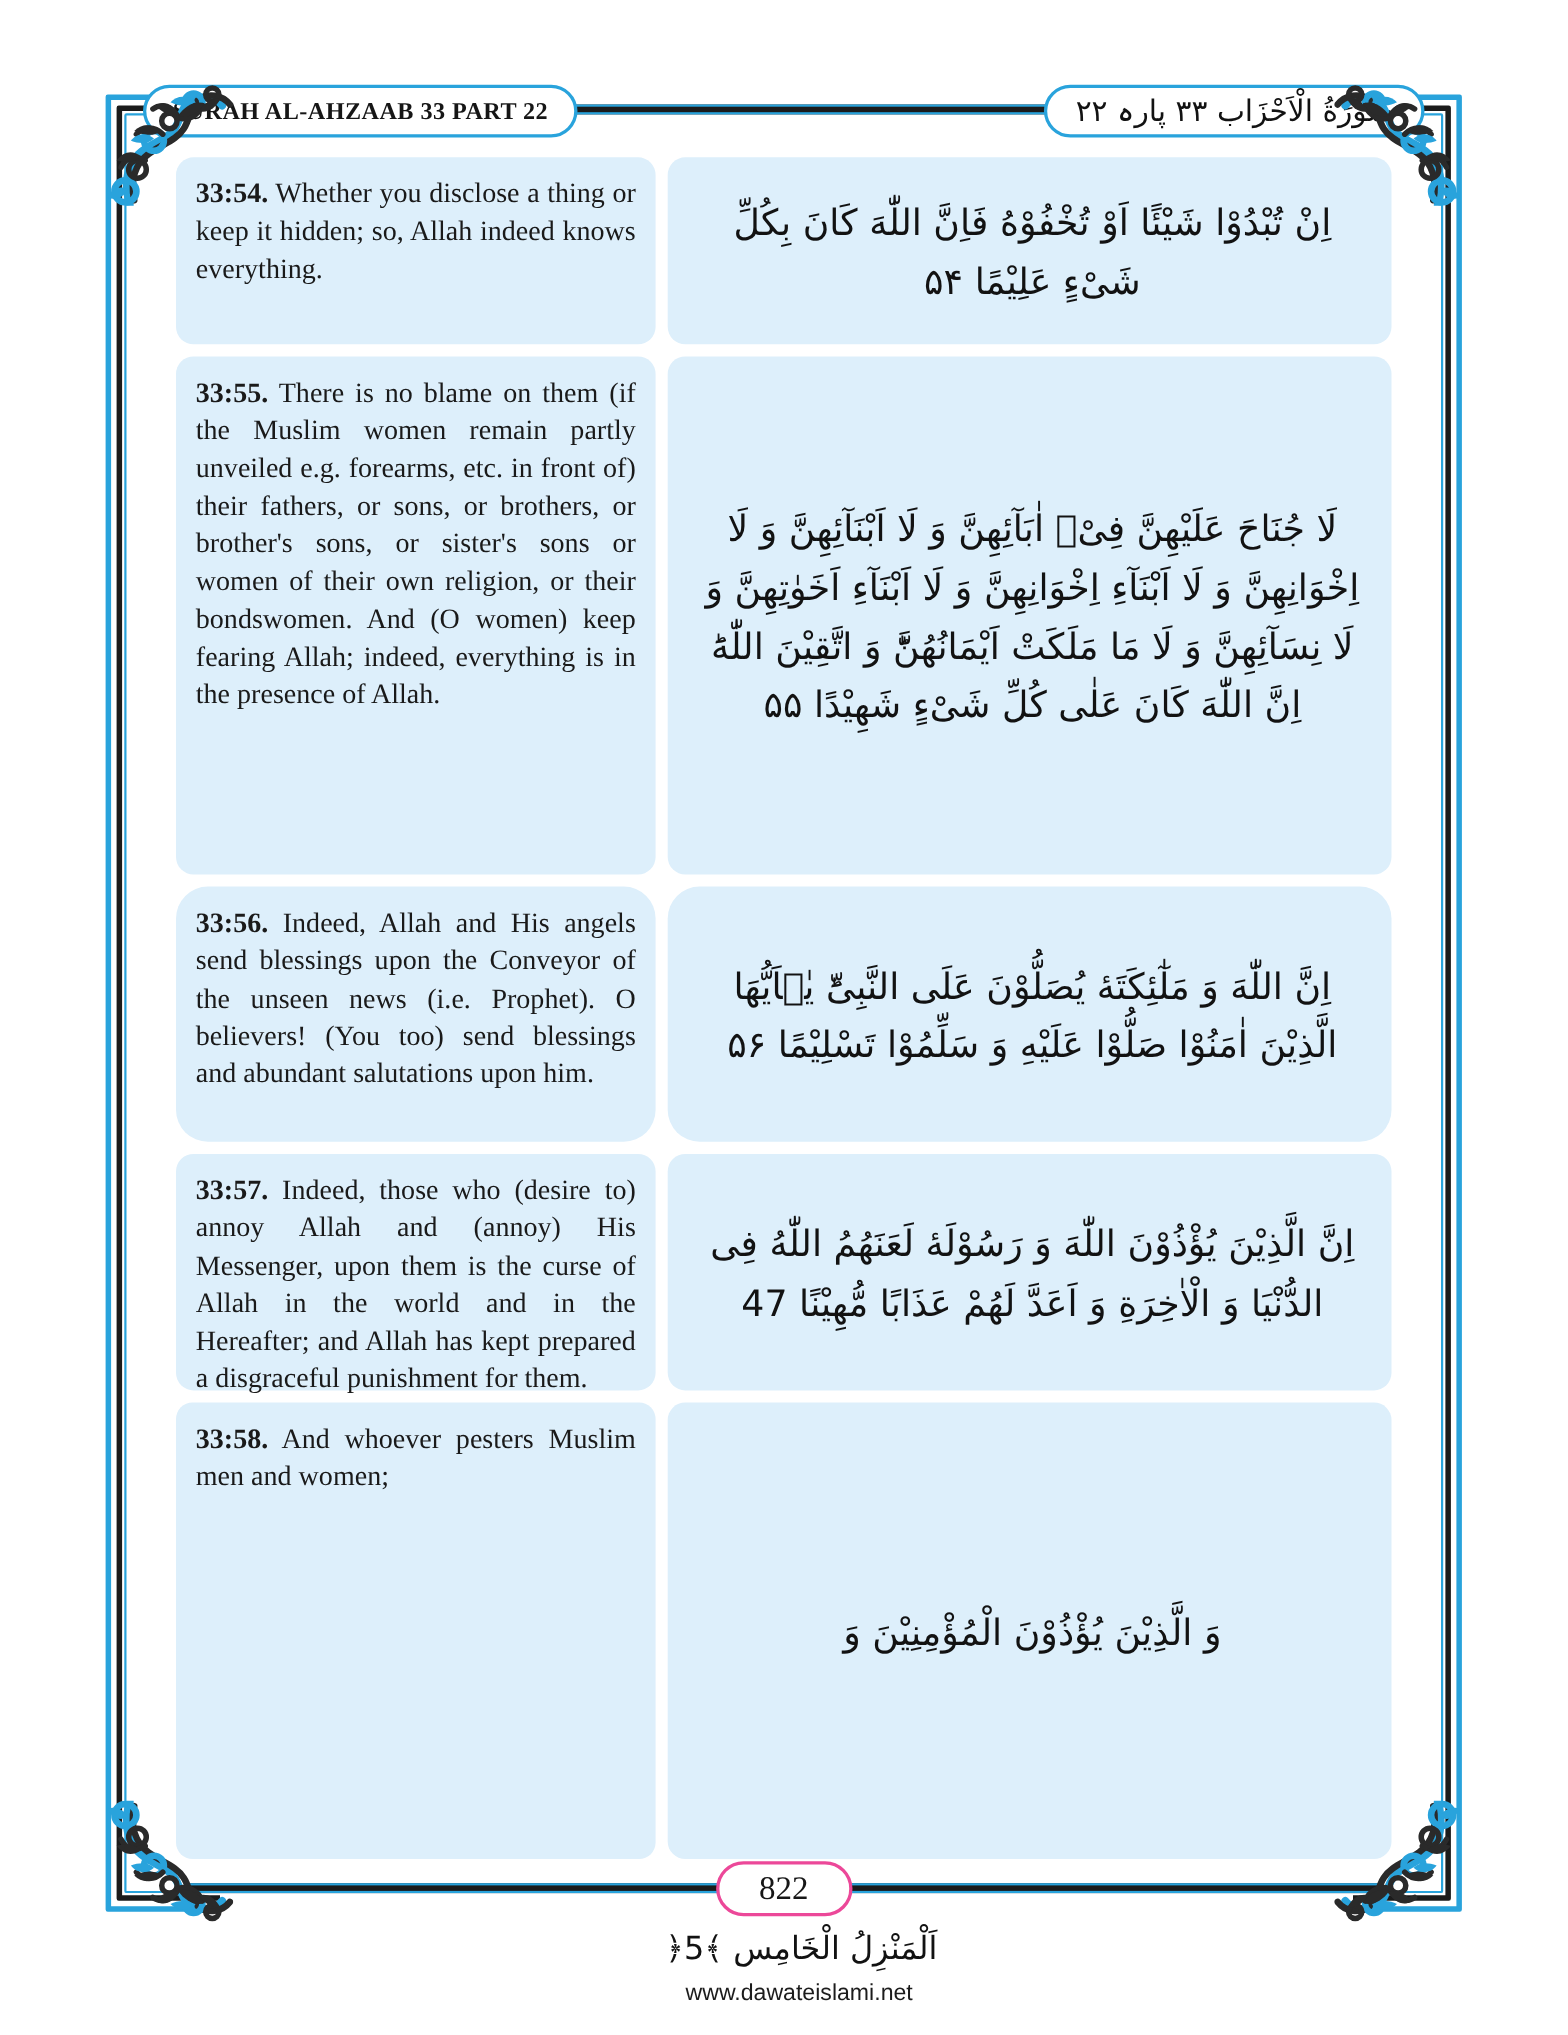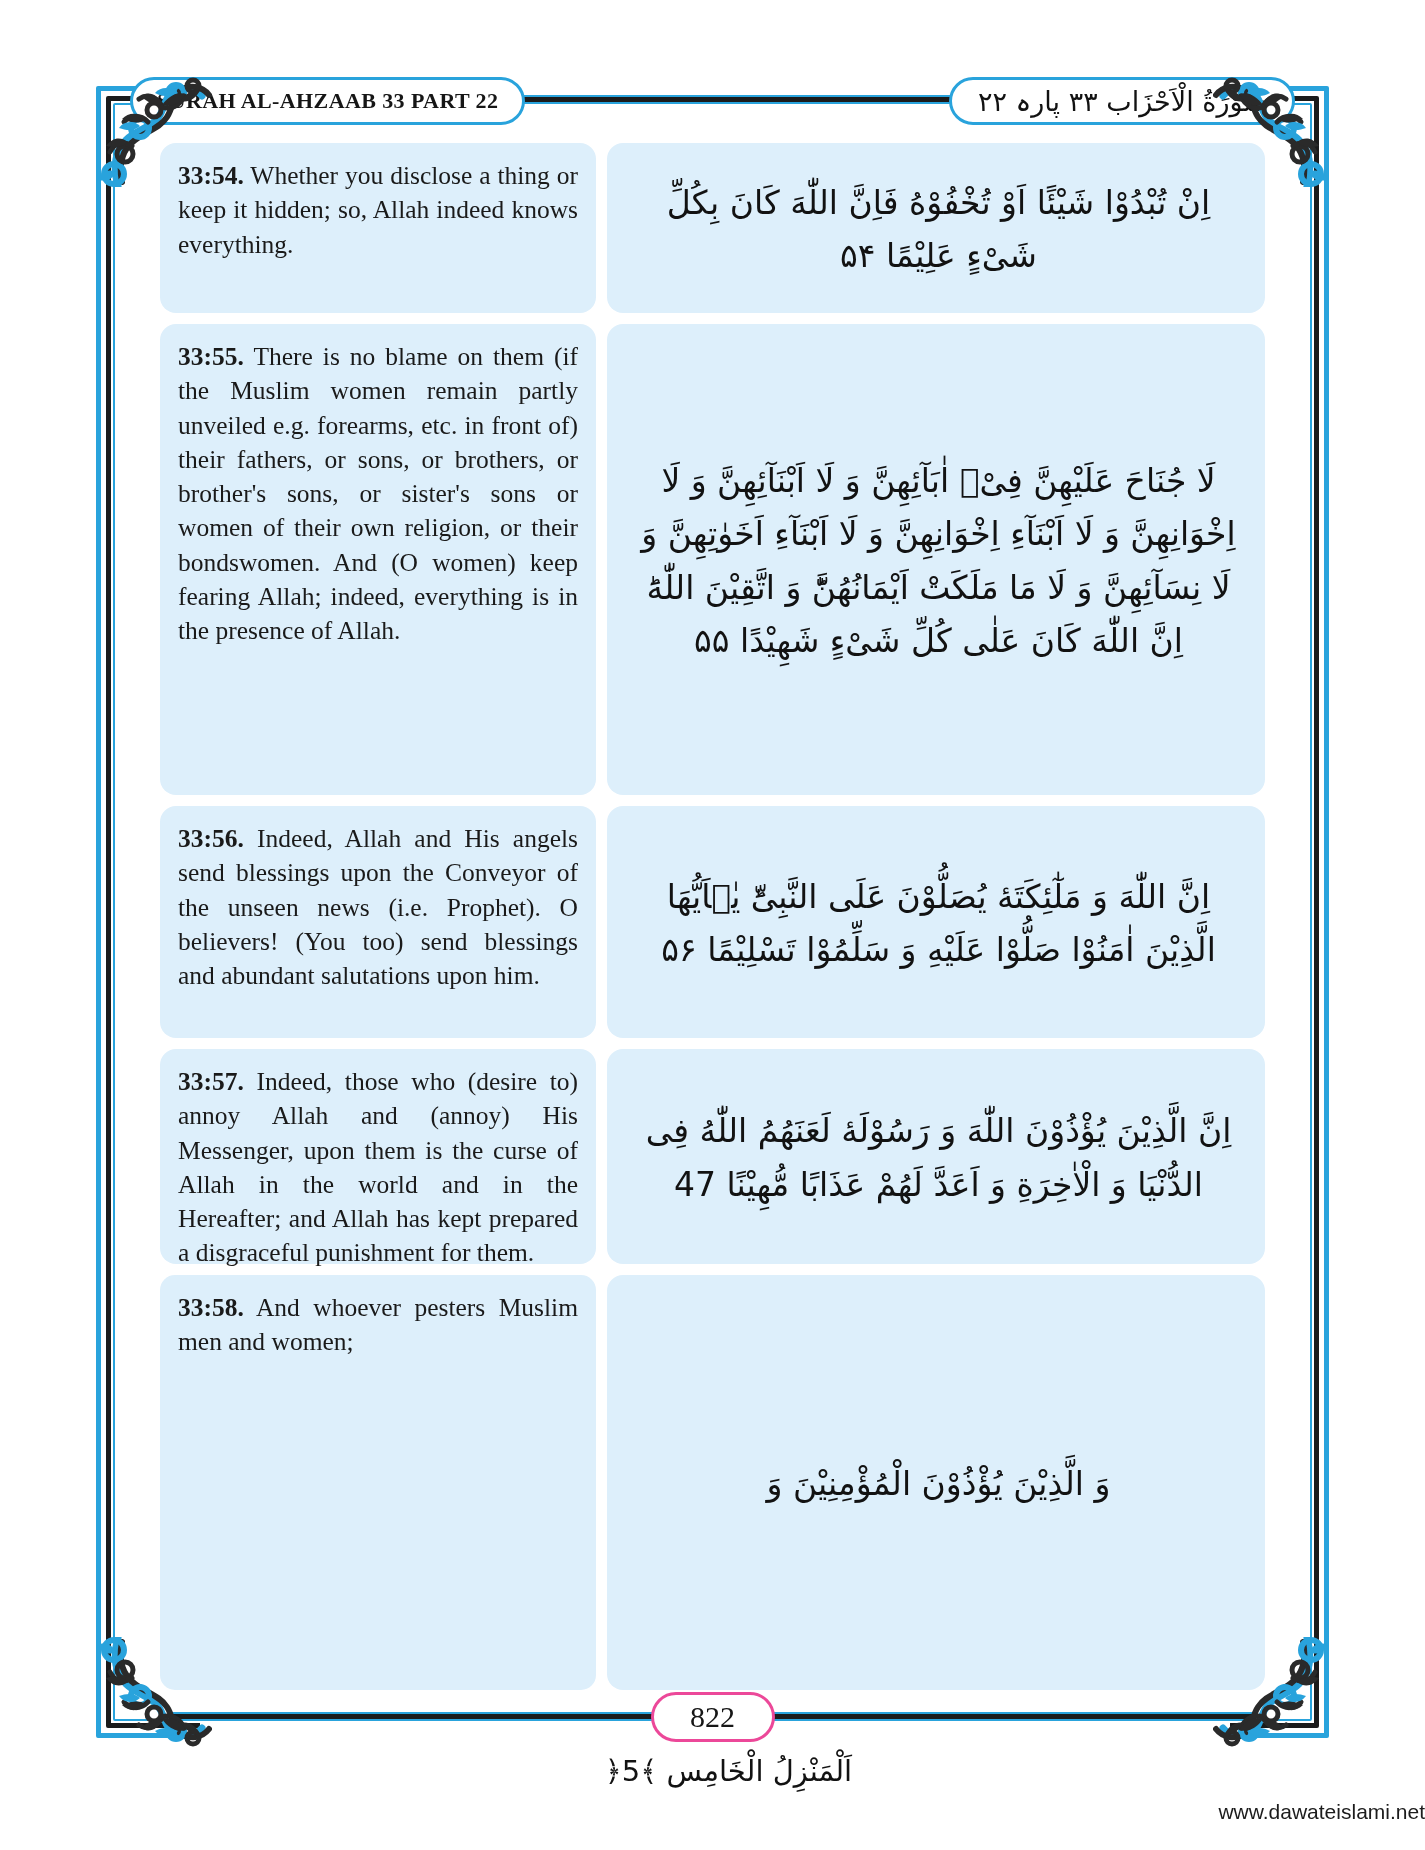--- a/index.html
+++ b/index.html
@@ -153,21 +153,21 @@
     display: flex;
     align-items: center;
     justify-content: center;
     padding-left: 23px;
   }
   .verse-ar > span { display: block; width: 100%; }
 
   
   .h-v54 { height: 170px; }
   .h-v55 { height: 471px; }
-  .h-v56 { height: 232px; }
+  .h-v56 { height: 232px; border-radius: 29px; }
   .h-v57 { height: 215px; }
   .h-v58 { flex: 1; min-height: 120px; }
   .footer {
     position: absolute;
     left: 0; right: 0; bottom: 0; height: 210px;
     z-index: 6;
   }
   .footer-line {
     position: absolute;
     left: 170px; right: 170px; bottom: 129px;
@@ -205,21 +205,21 @@
     font-family: "DejaVu Sans", sans-serif;
     font-size: 29px;
     color: #121212;
     direction: rtl;
     white-space: nowrap;
     padding-left: 32px;
   }
   .footer-url {
     position: absolute;
     left: 0; right: 0; bottom: 26px;
-    text-align: right;
+    text-align: center;
     font-family: "Liberation Sans", sans-serif;
     font-size: 21px;
     color: #1c1c1c;
     padding-left: 28px;
   }
 </style>
 </head>
 <body>
 
 <div class="page">

